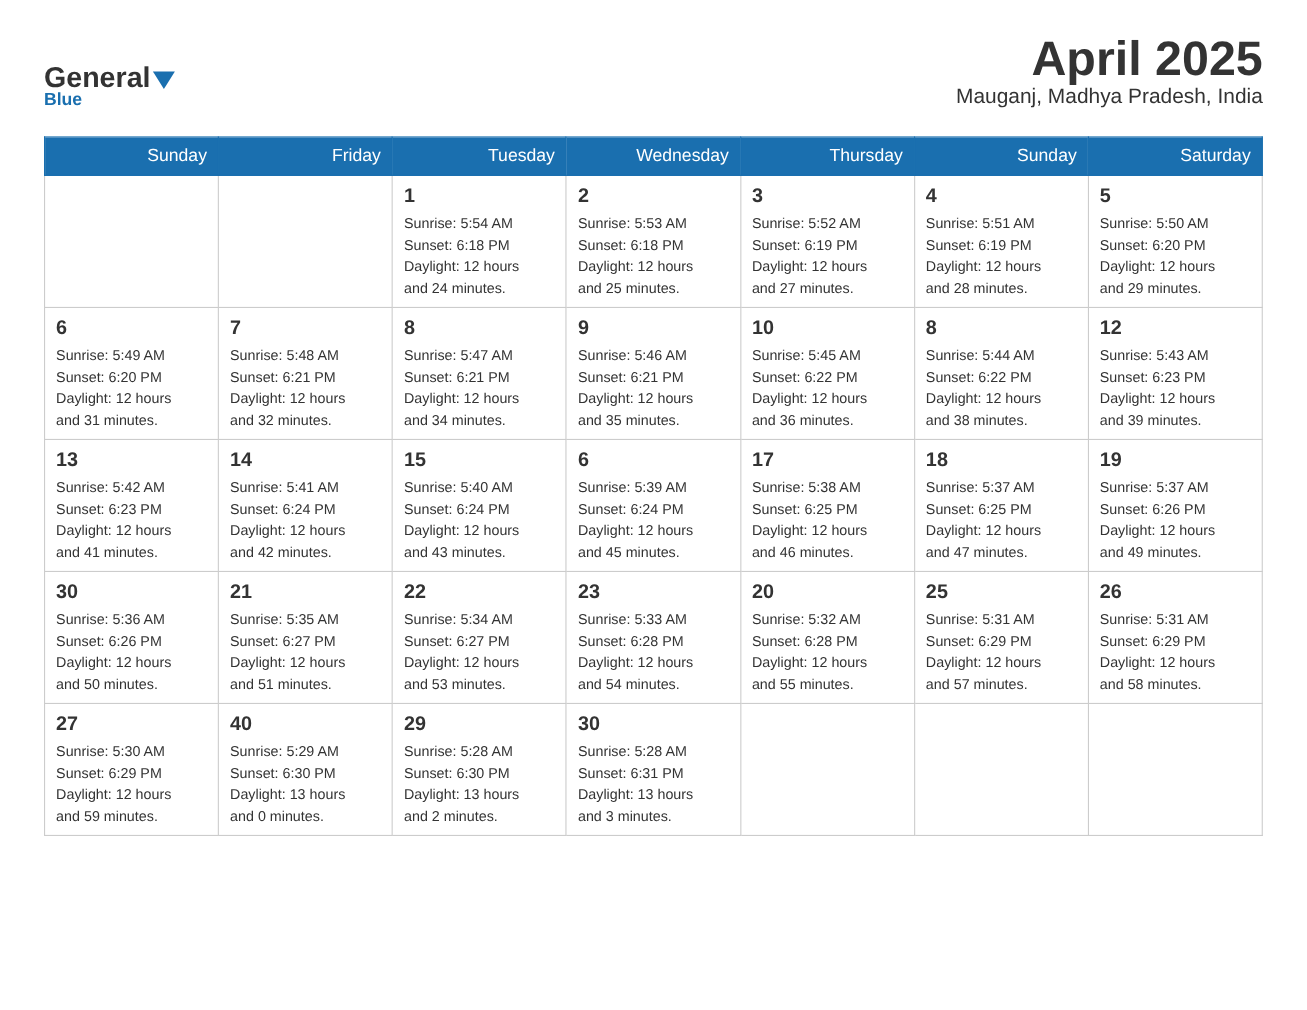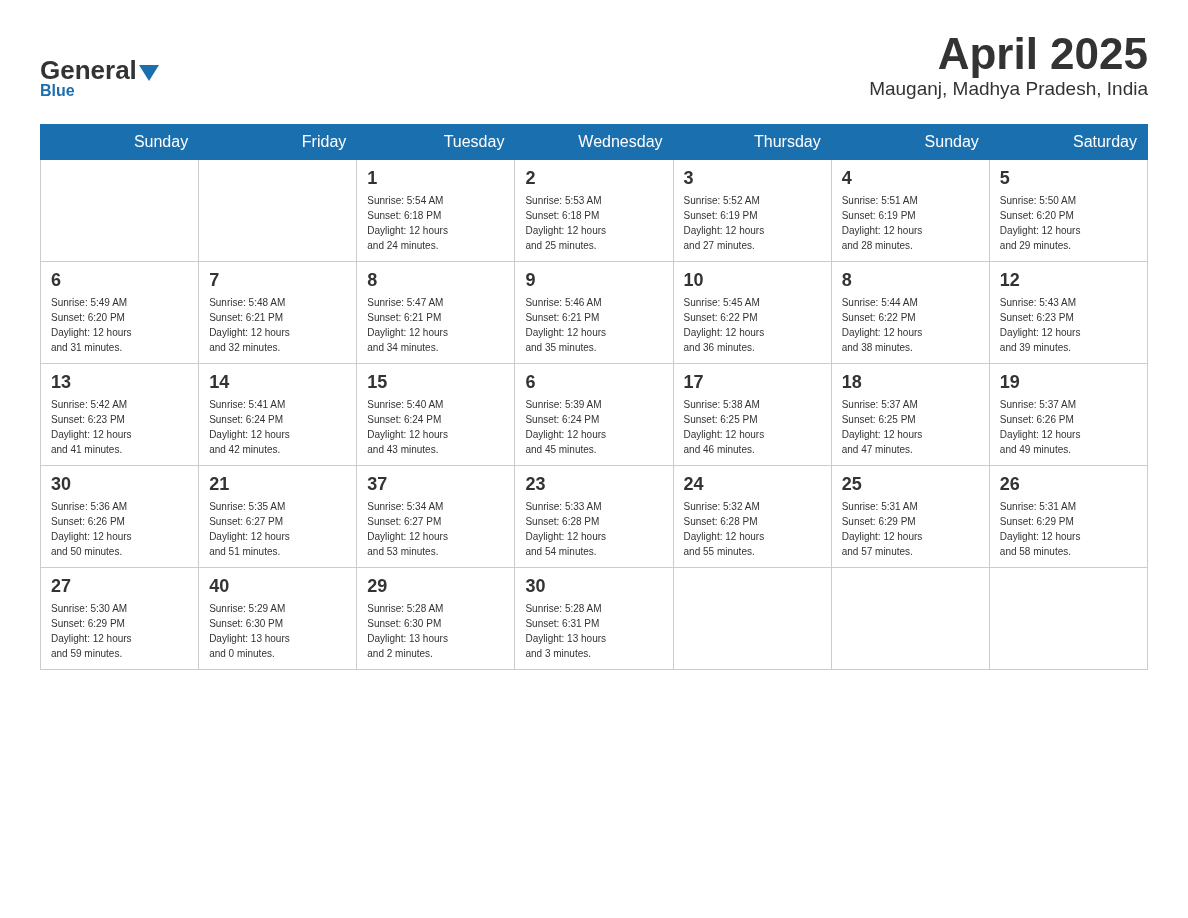--- a/index.html
+++ b/index.html
@@ -83,21 +83,21 @@
 
     .day-number {
       font-size: 18px;
       font-weight: bold;
       color: #333333;
       display: block;
       margin-bottom: 4px;
     }
 
     .day-info {
-      font-size: 10px;
+      font-size: 13px;
       color: #333333;
       line-height: 1.5;
     }
 
     .empty-cell {
       background: #ffffff;
     }
 
     .logo-wrapper {
       display: flex;
@@ -235,29 +235,29 @@
       <tr>
         <td>
           <span class="day-number">30</span>
           <div class="day-info">Sunrise: 5:36 AM<br>Sunset: 6:26 PM<br>Daylight: 12 hours<br>and 50 minutes.</div>
         </td>
         <td>
           <span class="day-number">21</span>
           <div class="day-info">Sunrise: 5:35 AM<br>Sunset: 6:27 PM<br>Daylight: 12 hours<br>and 51 minutes.</div>
         </td>
         <td>
-          <span class="day-number">37</span>
+          <span class="day-number">22</span>
           <div class="day-info">Sunrise: 5:34 AM<br>Sunset: 6:27 PM<br>Daylight: 12 hours<br>and 53 minutes.</div>
         </td>
         <td>
           <span class="day-number">23</span>
           <div class="day-info">Sunrise: 5:33 AM<br>Sunset: 6:28 PM<br>Daylight: 12 hours<br>and 54 minutes.</div>
         </td>
         <td>
-          <span class="day-number">24</span>
+          <span class="day-number">20</span>
           <div class="day-info">Sunrise: 5:32 AM<br>Sunset: 6:28 PM<br>Daylight: 12 hours<br>and 55 minutes.</div>
         </td>
         <td>
           <span class="day-number">25</span>
           <div class="day-info">Sunrise: 5:31 AM<br>Sunset: 6:29 PM<br>Daylight: 12 hours<br>and 57 minutes.</div>
         </td>
         <td>
           <span class="day-number">26</span>
           <div class="day-info">Sunrise: 5:31 AM<br>Sunset: 6:29 PM<br>Daylight: 12 hours<br>and 58 minutes.</div>
         </td>

